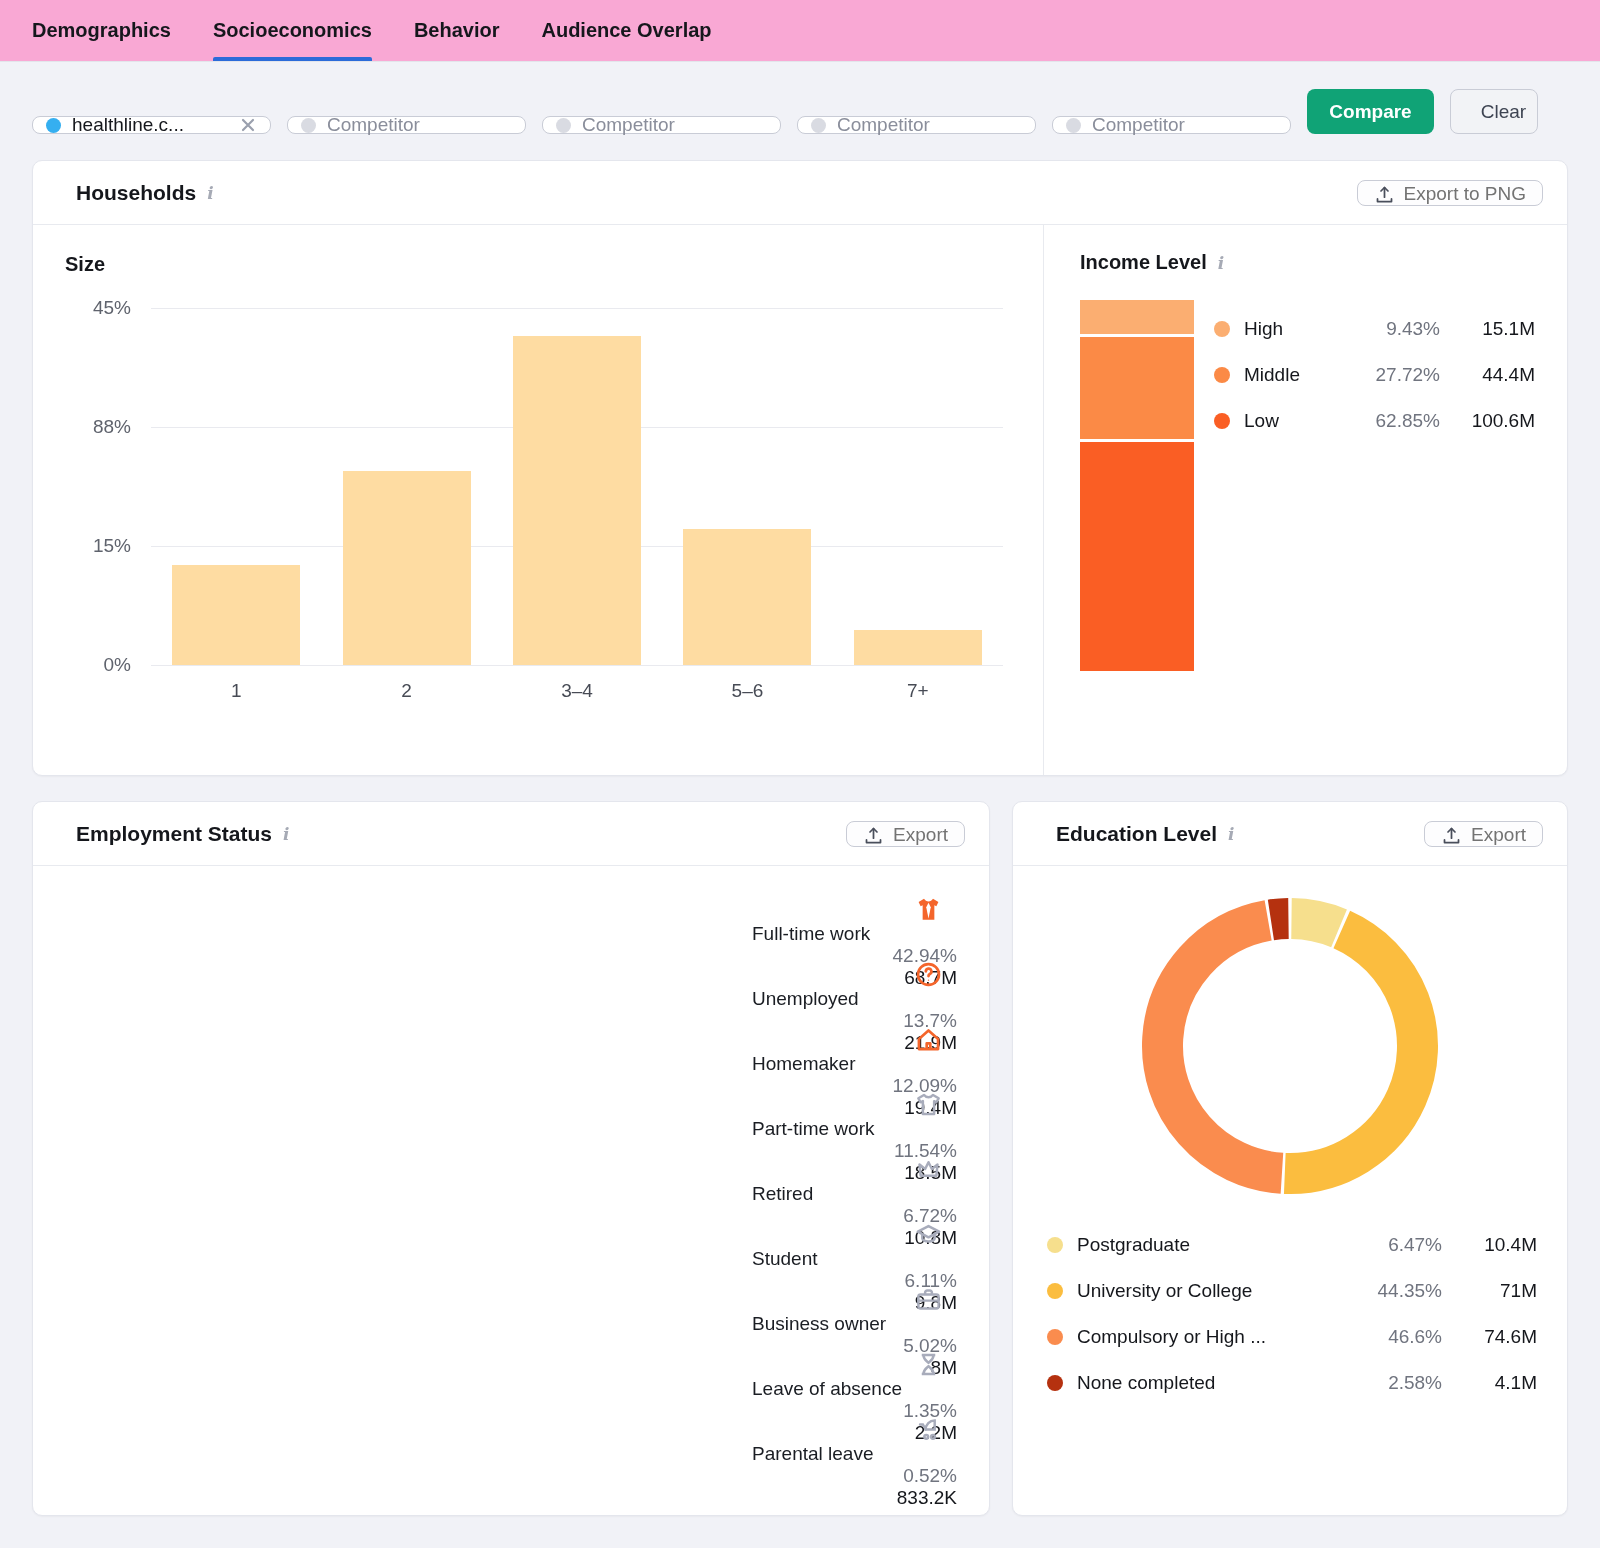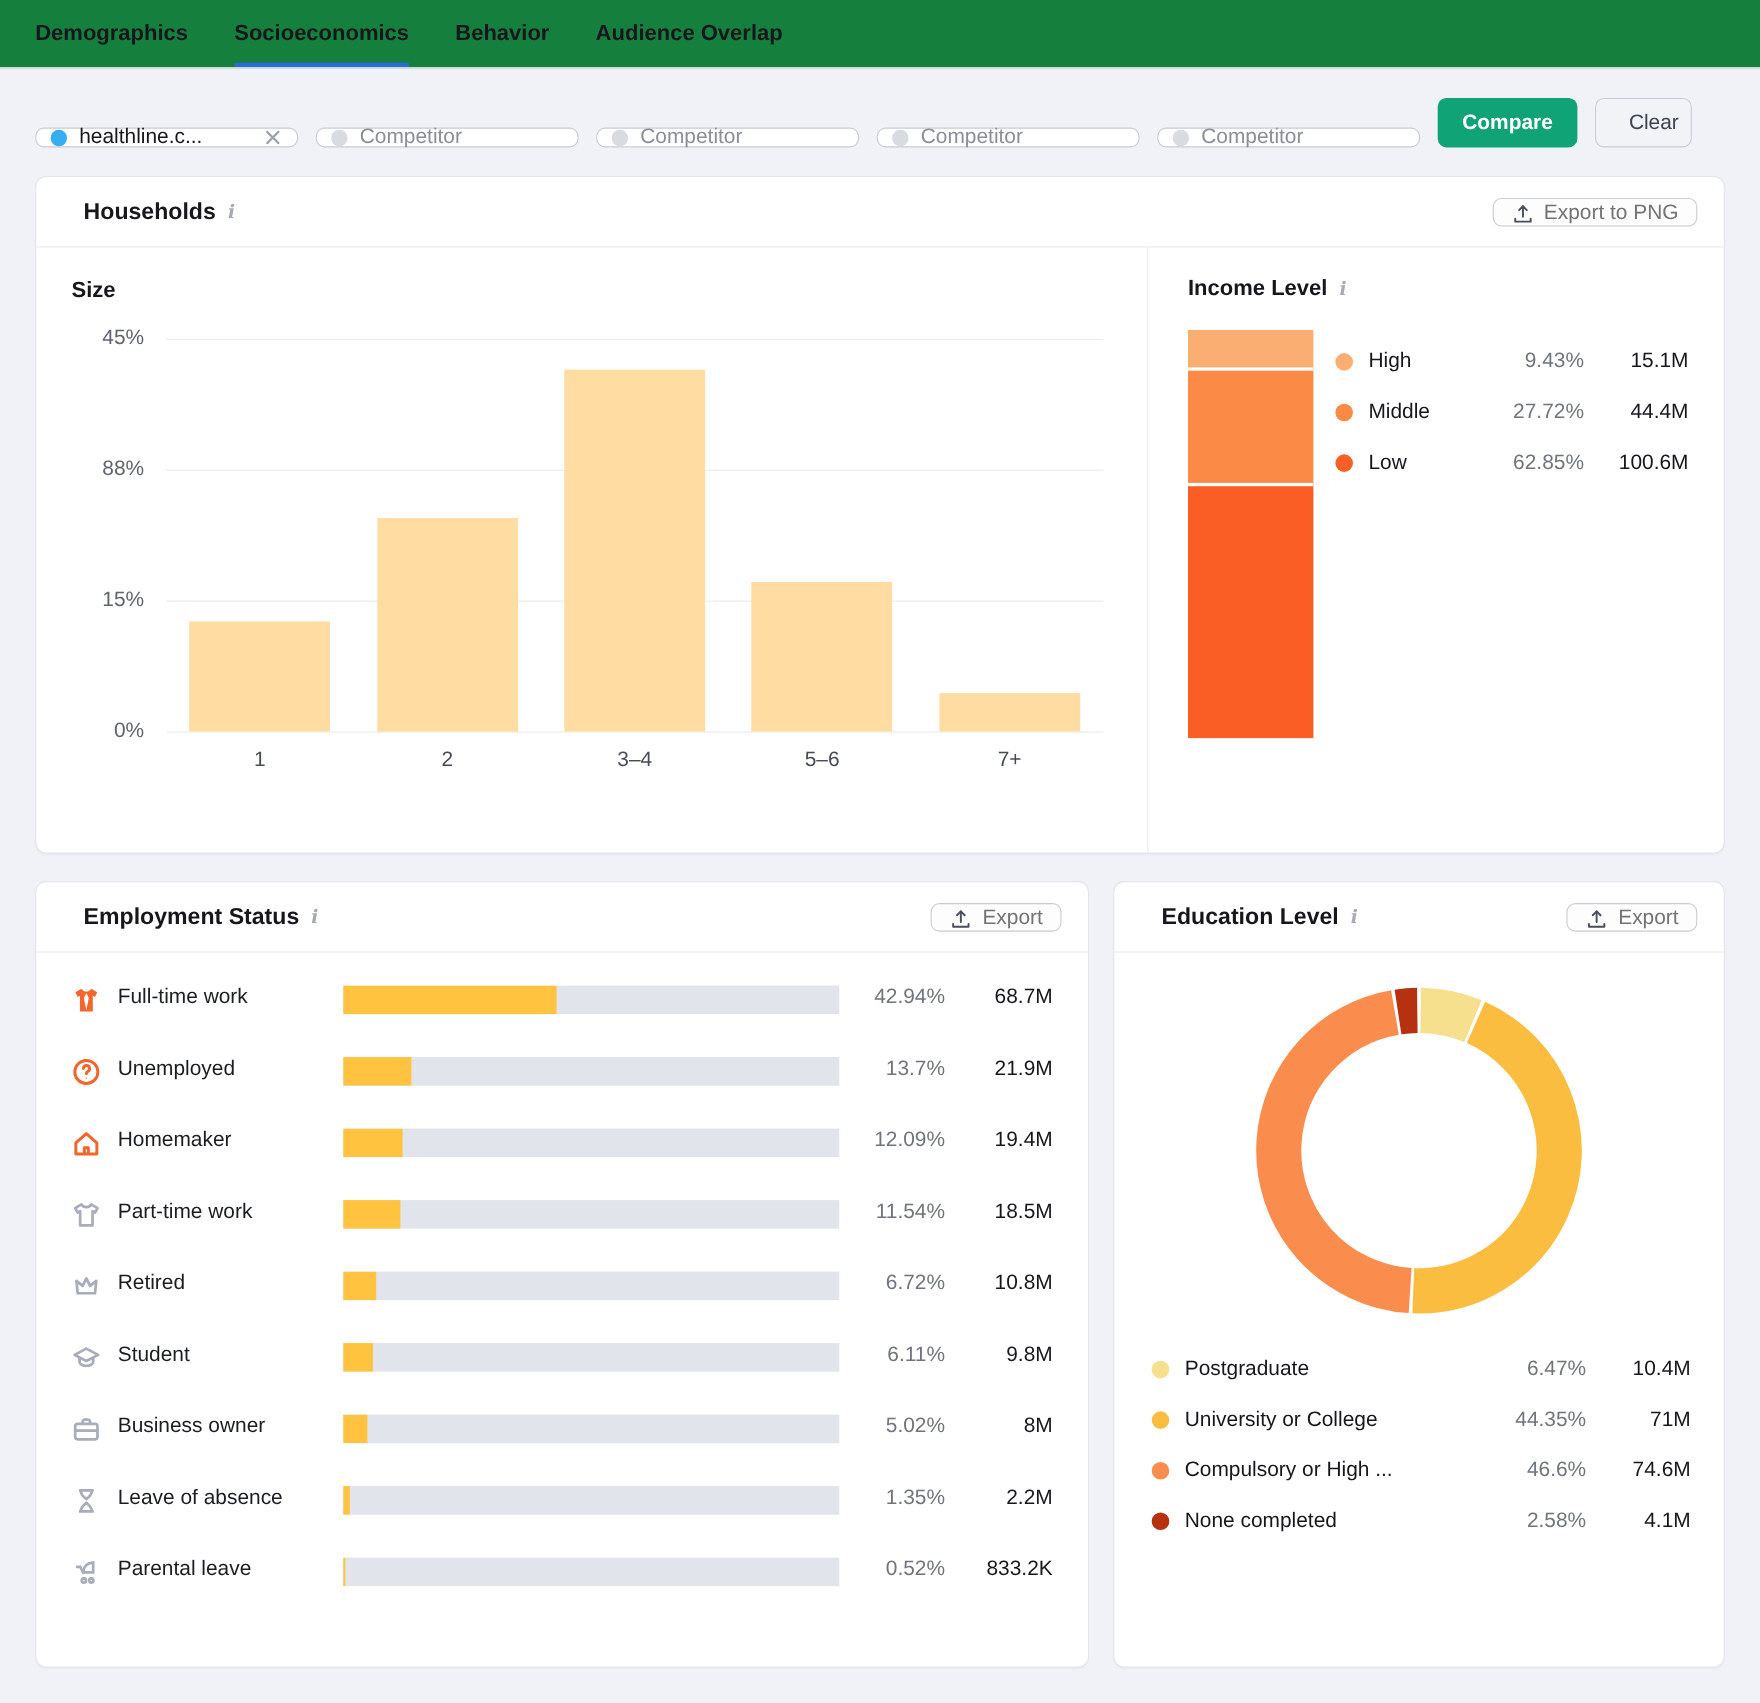--- a/index.html
+++ b/index.html
@@ -1,19 +1,19 @@
 <!DOCTYPE html>
 <html><head>
 <meta charset="utf-8">
 <style>
   * { box-sizing: border-box; margin: 0; padding: 0; }
   html,body { width:1600px; height:1548px; background:#F1F2F7; font-family:"Liberation Sans","DejaVu Sans",sans-serif; overflow:hidden; }
 
   
-  .tabbar { background:#15803d; height:62px; display:flex; gap:42px; padding:0 0 0 32px; border-bottom:1px solid #E3E5EB; }
+  .tabbar { background:#f9a8d4; height:62px; display:flex; gap:42px; padding:0 0 0 32px; border-bottom:1px solid #E3E5EB; }
   .tab { display:flex; align-items:center; font-size:20px; font-weight:600; color:#15171C; cursor:pointer; position:relative; }
   .tab.active::after { content:""; position:absolute; left:0; right:0; bottom:0; height:4px; background:#2B6BD9; border-radius:2px 2px 0 0; }
 
   
   .filterbar { display:flex; gap:16px; margin:27px 32px 0 32px; height:45px; }
   .chip { display:flex; align-items:center; gap:11px; width:239px; background:#fff; border:1px solid #C9CCD6; border-radius:8px; padding:0 13px;margin-top:27px; }
   .dot { width:15px; height:15px; border-radius:50%; flex:0 0 auto; }
   .chip .site-label { font-size:19px; color:#15171C; white-space:nowrap; overflow:hidden; }
   .chip input { border:none; outline:none; width:100%; font-size:19px; color:#15171C; font-family:inherit; background:transparent; }
   .chip input::placeholder { color:#8A8E9B; }
@@ -58,21 +58,21 @@
   .legend-pct { width:108px; text-align:right; font-size:19px; color:#70747F; }
   .legend-val { width:95px; text-align:right; font-size:19px; color:#15171C; }
   .income-legend { flex:1; margin-left:20px; margin-top:6px; }
 
   
   .bottom-row { display:flex; gap:22px; margin:25px 32px 0 32px; }
   .employment { width:958px; height:715px; }
   .education { flex:1; height:715px; }
 
   .emp-rows { padding:30px 32px 0 32px; }
-  .emp-row { display:flex; align-items:flex-start; height:65px; }
+  .emp-row { display:flex; align-items:flex-end; height:65px;flex-direction:column; }
   .emp-icon { width:27px; height:27px; margin-right:15px; flex:0 0 auto; display:flex; align-items:center; }
   .emp-icon svg { width:27px; height:27px; }
   .emp-label { width:205px; font-size:19px; color:#1A1D23; }
   .emp-track { width:452px; height:26px; background:#E2E4EB; overflow:hidden; }
   .emp-fill { height:100%; background:#FFC33F; }
   .emp-pct { width:96px; text-align:right; font-size:19px; color:#70747F; }
   .emp-val { width:98px; text-align:right; font-size:19px; color:#15171C; }
 
   .donut-wrap { display:flex; justify-content:center; margin-top:30px; }
   .edu-legend { margin:26px 30px 0 34px; }

